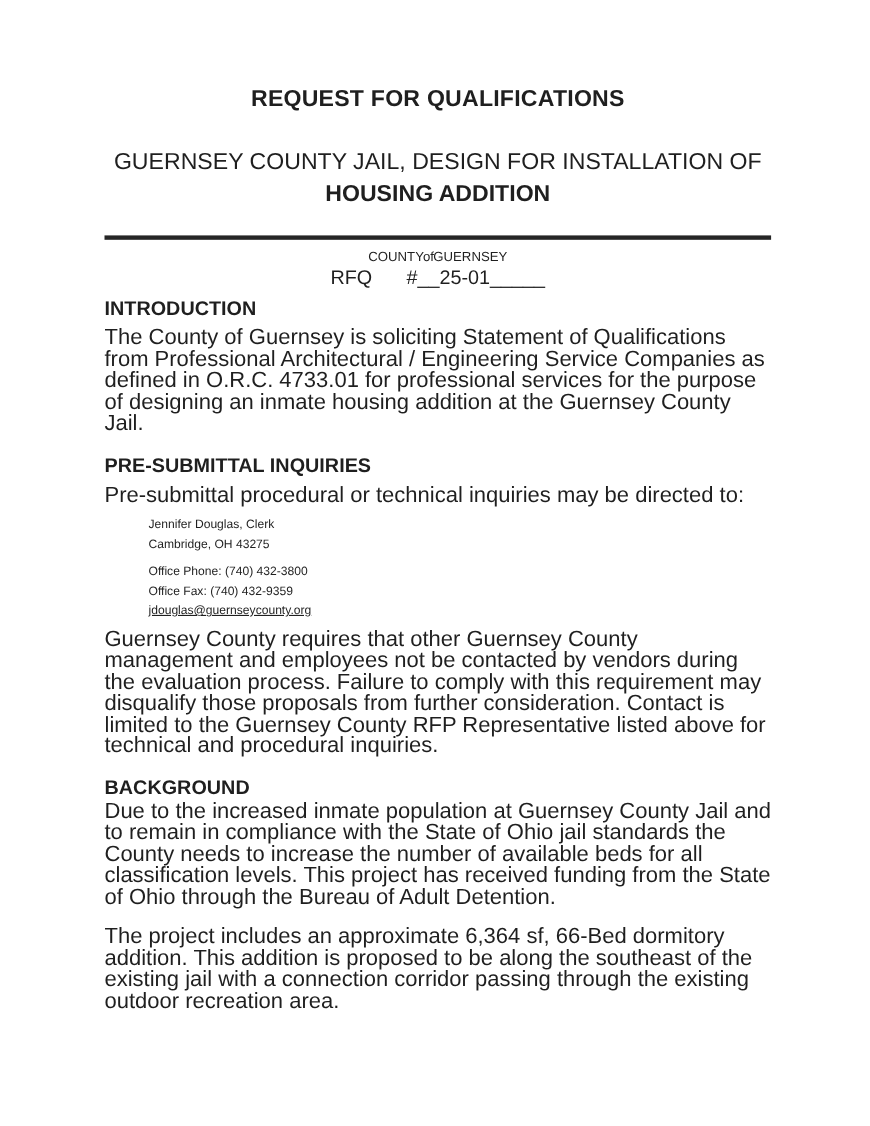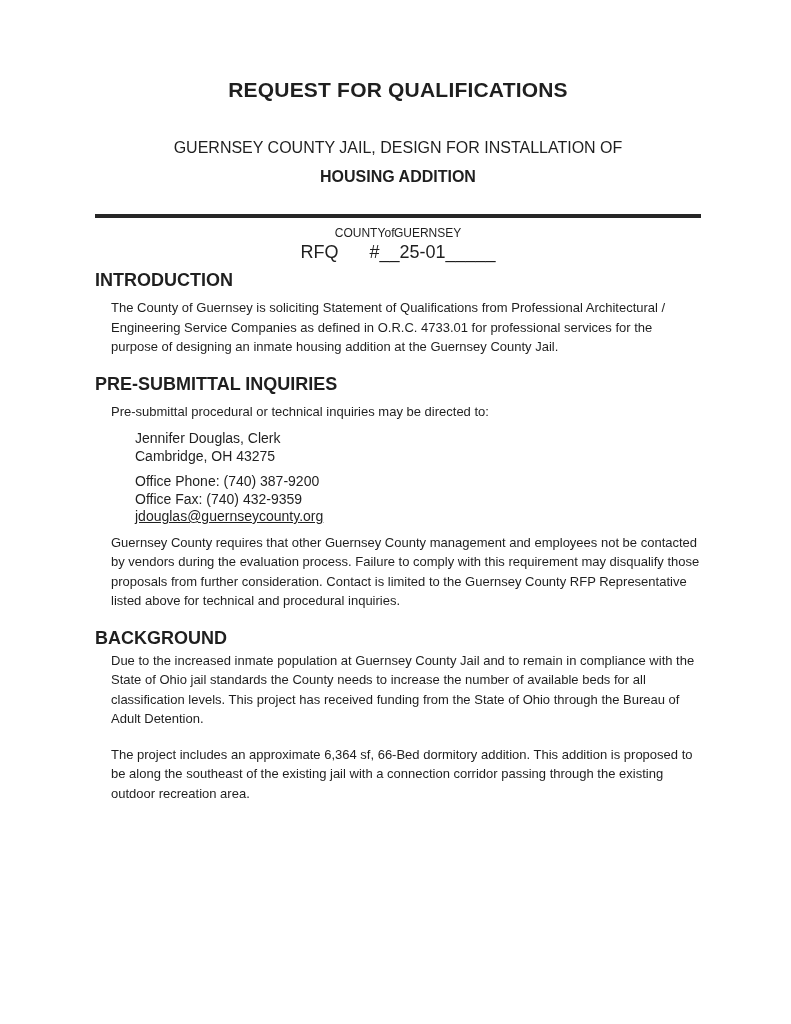--- a/index.html
+++ b/index.html
@@ -21,21 +21,21 @@
   }
   .title-main {
     margin: 0;
     font-size: 21px;
     font-weight: bold;
     text-align: center;
     letter-spacing: 0.2px;
   }
   .title-sub {
     margin: 31px 0 0 0;
-    font-size: 16px;
+    font-size: 21px;
     font-weight: normal;
     text-align: center;
     line-height: 29px;
   }
   .title-sub .bold-line {
     font-weight: bold;
   }
   .rule {
     margin-top: 23px;
     border: 0;
@@ -57,28 +57,28 @@
   }
   .heading {
     margin: 0;
     font-size: 18px;
     font-weight: bold;
   }
   .h-intro      { margin-top: 7px; }
   .h-presub     { margin-top: 17px; }
   .h-background { margin-top: 17px; }
   p.body-text {
-    margin: 7px 0 0 16px;
-    font-size: 13px;
+    margin: 7px 0 0 0;
+    font-size: 20px;
     line-height: 19.5px;
   }
   p.no-gap { margin-top: 2px; }
   .contact-block {
     margin: 9px 0 0 40px;
-    font-size: 14px;
+    font-size: 11px;
     line-height: 17.5px;
   }
   .contact-block + .contact-block { margin-top: 8px; }
   .contact-line { display: block; }
   .email-link {
     color: #1f1f1f;
     text-decoration: underline;
   }
 </style>
 </head>
@@ -109,21 +109,21 @@
   <h2 class="heading h-presub">PRE-SUBMITTAL INQUIRIES</h2>
 
   <p class="body-text">Pre-submittal procedural or technical inquiries may be directed to:</p>
 
   <div class="contact-block">
     <span class="contact-line">Jennifer Douglas, Clerk</span>
     <span class="contact-line">Cambridge, OH 43275</span>
   </div>
 
   <div class="contact-block">
-    <span class="contact-line">Office Phone: (740) 387-9200</span>
+    <span class="contact-line">Office Phone: (740) 432-3800</span>
     <span class="contact-line">Office Fax: (740) 432-9359</span>
     <span class="contact-line">
       <a href="#" class="email-link">jdouglas@guernseycounty.org</a>
     </span>
   </div>
 
   <p class="body-text">Guernsey County requires that other Guernsey County management and employees not be contacted by vendors during the evaluation process. Failure to comply with this requirement may disqualify those proposals from further consideration. Contact is limited to the Guernsey County RFP Representative listed above for technical and procedural inquiries.</p>
 
   <h2 class="heading h-background">BACKGROUND</h2>
 

